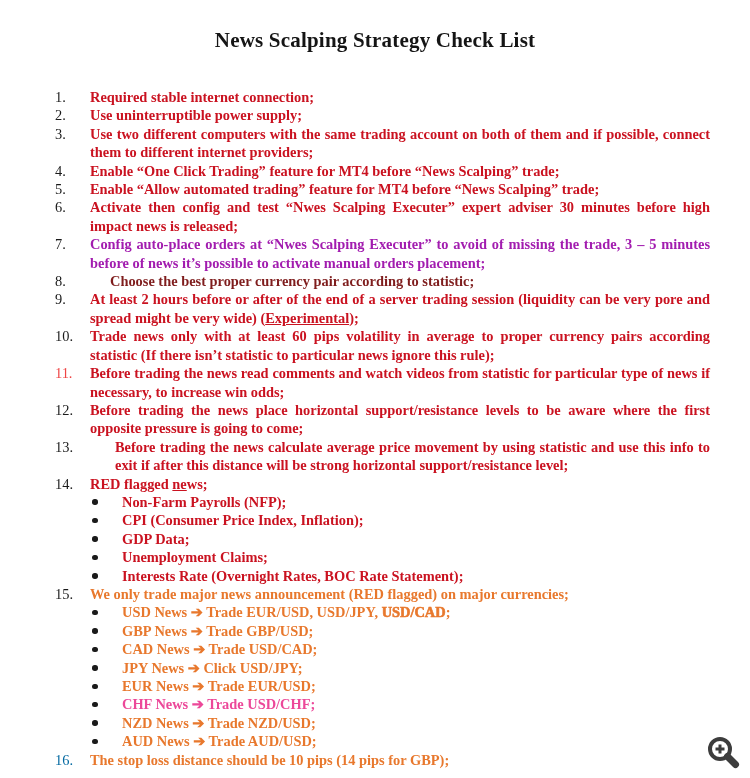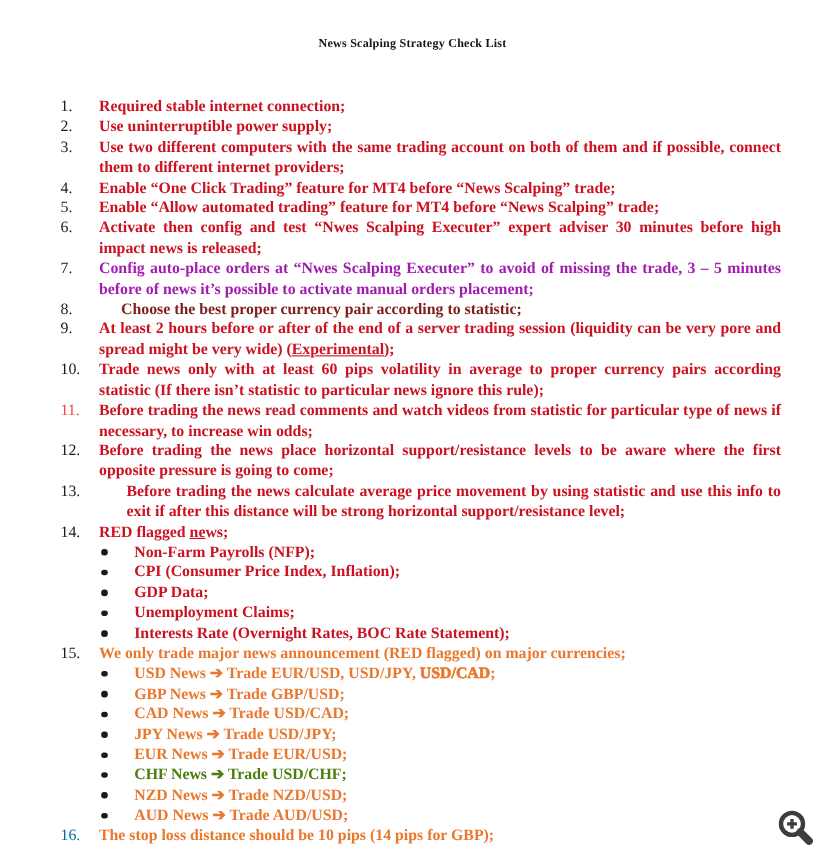--- a/index.html
+++ b/index.html
@@ -6,21 +6,21 @@
   body {
     width: 750px; height: 778px;
     background: #ffffff;
     position: relative;
     overflow: hidden;
     font-family: "Liberation Serif", "DejaVu Serif", serif;
   }
   .doc-title {
     margin: 29px 0 37px 0;
     text-align: center;
-    font-size: 11px;
+    font-size: 21px;
     line-height: 22px;
     font-weight: bold;
     color: #151515;
     letter-spacing: 0.2px;
   }
   .checklist {
     margin-left: 55px;
     width: 655px;
   }
   .row { display: flex; align-items: flex-start; }
@@ -154,29 +154,29 @@
     <div class="row">
       <span class="num" style="color: rgb(26, 26, 26);"></span>
       <div class="txt bullet" style="color: rgb(232, 120, 45);"><span class="dot" style="background: rgb(26, 26, 26);"></span><span>GBP News ➔ Trade GBP/USD;</span></div>
     </div>
     <div class="row">
       <span class="num" style="color: rgb(26, 26, 26);"></span>
       <div class="txt bullet" style="color: rgb(232, 120, 45);"><span class="dot" style="background: rgb(26, 26, 26);"></span><span>CAD News ➔ Trade USD/CAD;</span></div>
     </div>
     <div class="row">
       <span class="num" style="color: rgb(26, 26, 26);"></span>
-      <div class="txt bullet" style="color: rgb(232, 120, 45);"><span class="dot" style="background: rgb(26, 26, 26);"></span><span>JPY News ➔ Trade USD/JPY;</span></div>
+      <div class="txt bullet" style="color: rgb(232, 120, 45);"><span class="dot" style="background: rgb(26, 26, 26);"></span><span>JPY News ➔ Click USD/JPY;</span></div>
     </div>
     <div class="row">
       <span class="num" style="color: rgb(26, 26, 26);"></span>
       <div class="txt bullet" style="color: rgb(232, 120, 45);"><span class="dot" style="background: rgb(26, 26, 26);"></span><span>EUR News ➔ Trade EUR/USD;</span></div>
     </div>
     <div class="row">
       <span class="num" style="color: rgb(26, 26, 26);"></span>
-      <div class="txt bullet" style="color: #4d7c0f;"><span class="dot" style="background: rgb(26, 26, 26);"></span><span>CHF News ➔ Trade USD/CHF;</span></div>
+      <div class="txt bullet" style="color: #ec4899;"><span class="dot" style="background: rgb(26, 26, 26);"></span><span>CHF News ➔ Trade USD/CHF;</span></div>
     </div>
     <div class="row">
       <span class="num" style="color: rgb(26, 26, 26);"></span>
       <div class="txt bullet" style="color: rgb(232, 120, 45);"><span class="dot" style="background: rgb(26, 26, 26);"></span><span>NZD News ➔ Trade NZD/USD;</span></div>
     </div>
     <div class="row">
       <span class="num" style="color: rgb(26, 26, 26);"></span>
       <div class="txt bullet" style="color: rgb(232, 120, 45);"><span class="dot" style="background: rgb(26, 26, 26);"></span><span>AUD News ➔ Trade AUD/USD;</span></div>
     </div>
     <div class="row">

